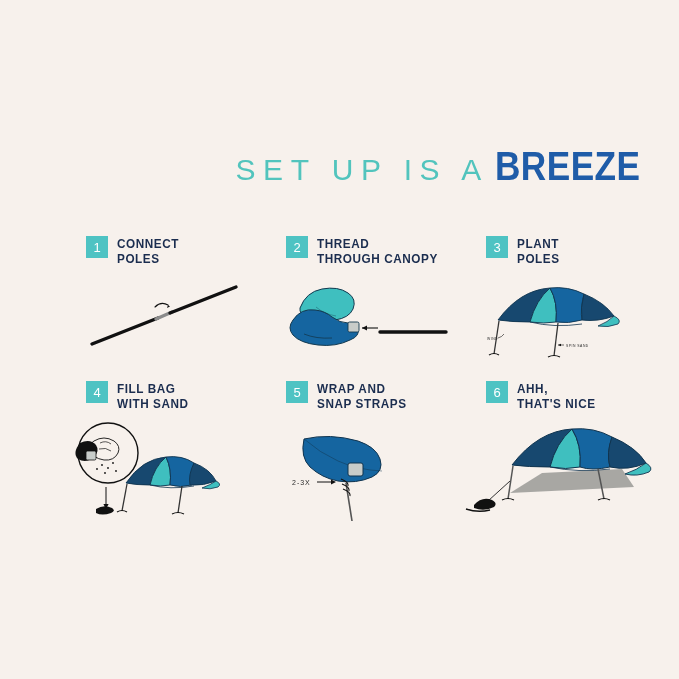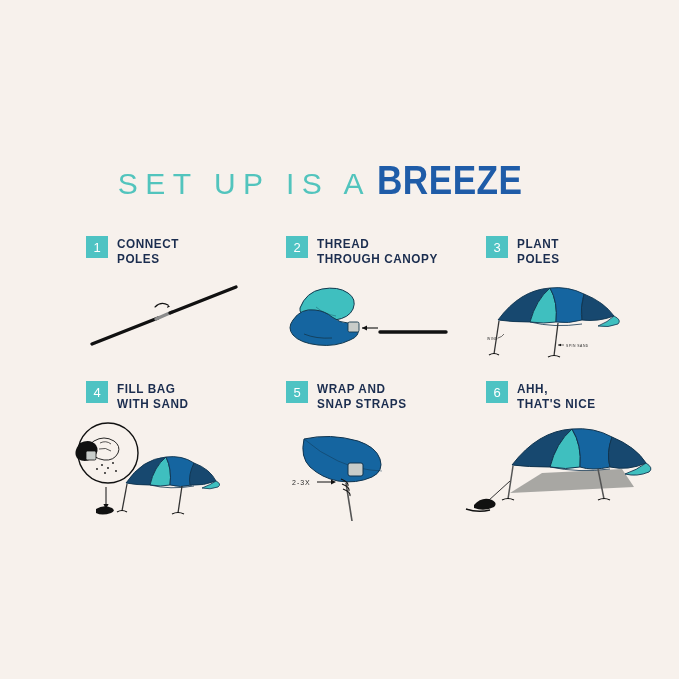--- a/index.html
+++ b/index.html
@@ -17,24 +17,24 @@
   }
   .poster {
     position: absolute;
     inset: 0;
     background: #f7f1ec;
   }
 
   
   .title-wrap {
     position: absolute;
-    top: 158px;
+    top: 144px;
     left: 0;
     width: 660px;
-    text-align: center;
+    text-align: right;
     white-space: nowrap;
   }
   .title-light {
     font-family: "Liberation Sans", sans-serif;
     font-size: 30px;
     font-weight: 400;
     letter-spacing: 7.5px;
     color: #52c4bd;
     vertical-align: baseline;
   }

